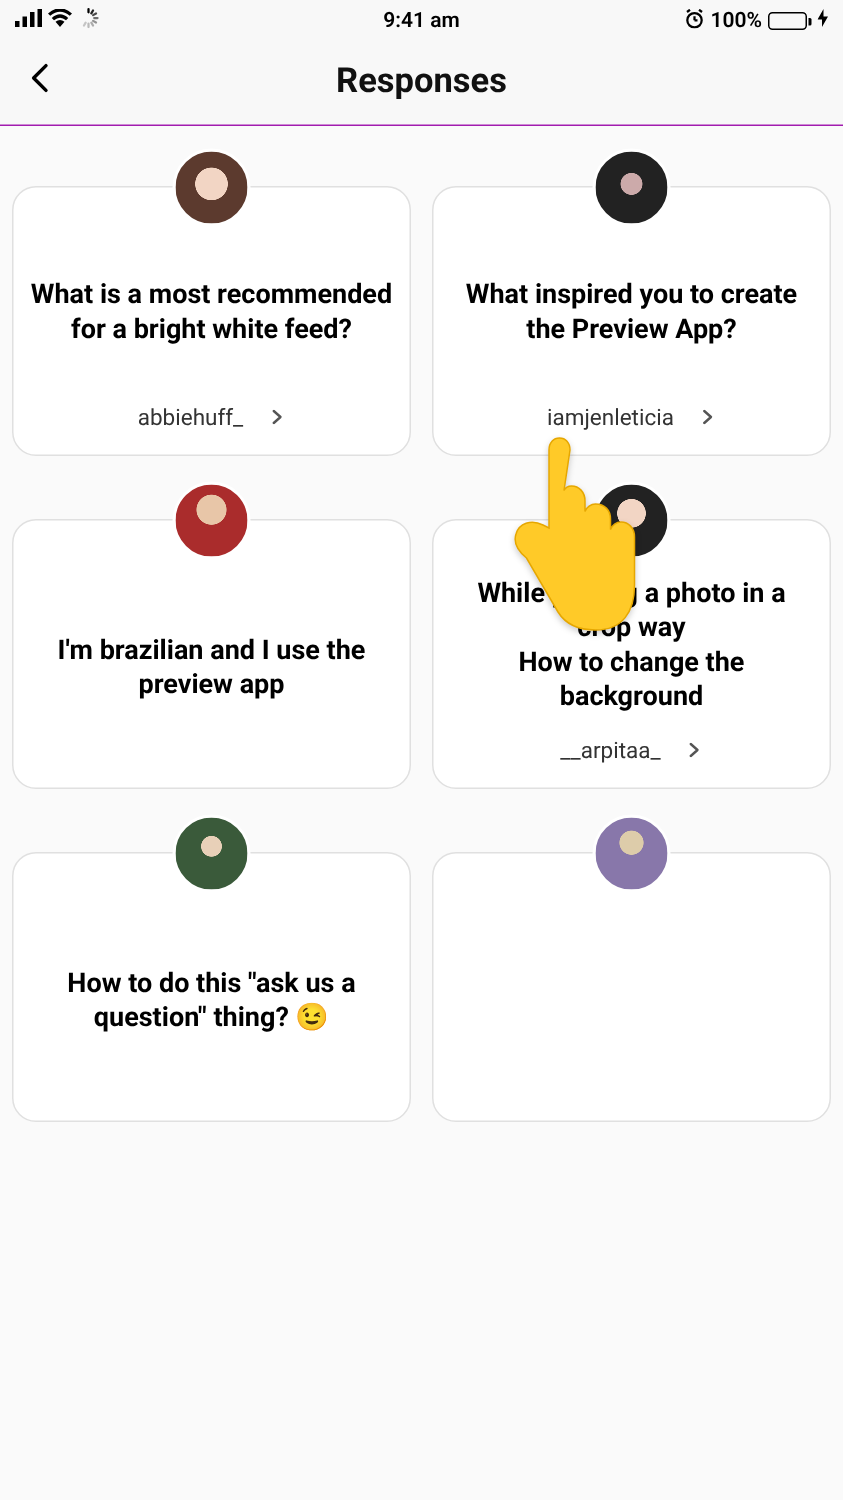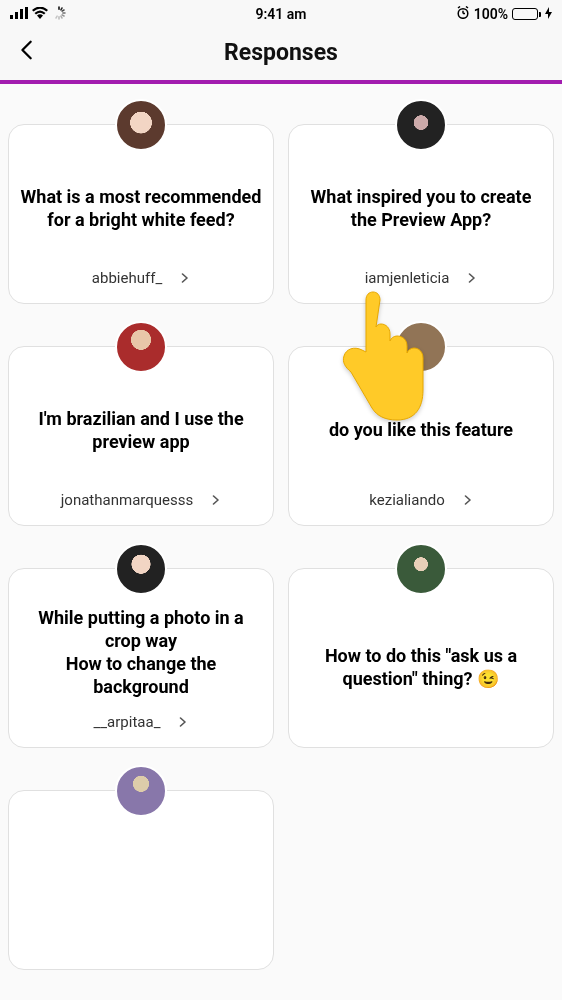--- a/index.html
+++ b/index.html
@@ -60,21 +60,21 @@
       width: 2px;
       height: 5px;
       background: #000;
       border-radius: 0 1px 1px 0;
     }
     .nav-bar {
       height: 60px;
       display: flex;
       align-items: center;
       padding: 0 16px;
-      border-bottom: 4px solid #a21caf;
+      border-bottom: 1px solid #a21caf;
       background: #f8f8f8;
       position: relative;
       text-align: center;
     }
     .back-chevron svg {
       width: 22px;
       height: 22px;
     }
     .nav-title {
       position: absolute;
@@ -247,36 +247,20 @@
       <div class="user-row">
         <span>iamjenleticia</span>
         <span><svg class="chev" viewBox="0 0 10 10">
             <path d="M2.5 1 L7 5 L2.5 9" fill="none" stroke="#555" stroke-width="1.6" stroke-linecap="round" stroke-linejoin="round"></path>
           </svg></span>
       </div>
     </div>
     <div class="card">
       <div class="avatar av-3"></div>
       <div class="question">I'm brazilian and I use the preview app</div>
-      <div class="user-row">
-        <span>jonathanmarquesss</span>
-        <span><svg class="chev" viewBox="0 0 10 10">
-            <path d="M2.5 1 L7 5 L2.5 9" fill="none" stroke="#555" stroke-width="1.6" stroke-linecap="round" stroke-linejoin="round"></path>
-          </svg></span>
-      </div>
-    </div>
-    <div class="card">
-      <div class="avatar av-4"></div>
-      <div class="question">do you like this feature</div>
-      <div class="user-row">
-        <span>kezialiando</span>
-        <span><svg class="chev" viewBox="0 0 10 10">
-            <path d="M2.5 1 L7 5 L2.5 9" fill="none" stroke="#555" stroke-width="1.6" stroke-linecap="round" stroke-linejoin="round"></path>
-          </svg></span>
-      </div>
     </div>
     <div class="card">
       <div class="avatar av-5"></div>
       <div class="question">While putting a photo in a crop way
 How to change the background</div>
       <div class="user-row">
         <span>__arpitaa_</span>
         <span><svg class="chev" viewBox="0 0 10 10">
             <path d="M2.5 1 L7 5 L2.5 9" fill="none" stroke="#555" stroke-width="1.6" stroke-linecap="round" stroke-linejoin="round"></path>
           </svg></span>

